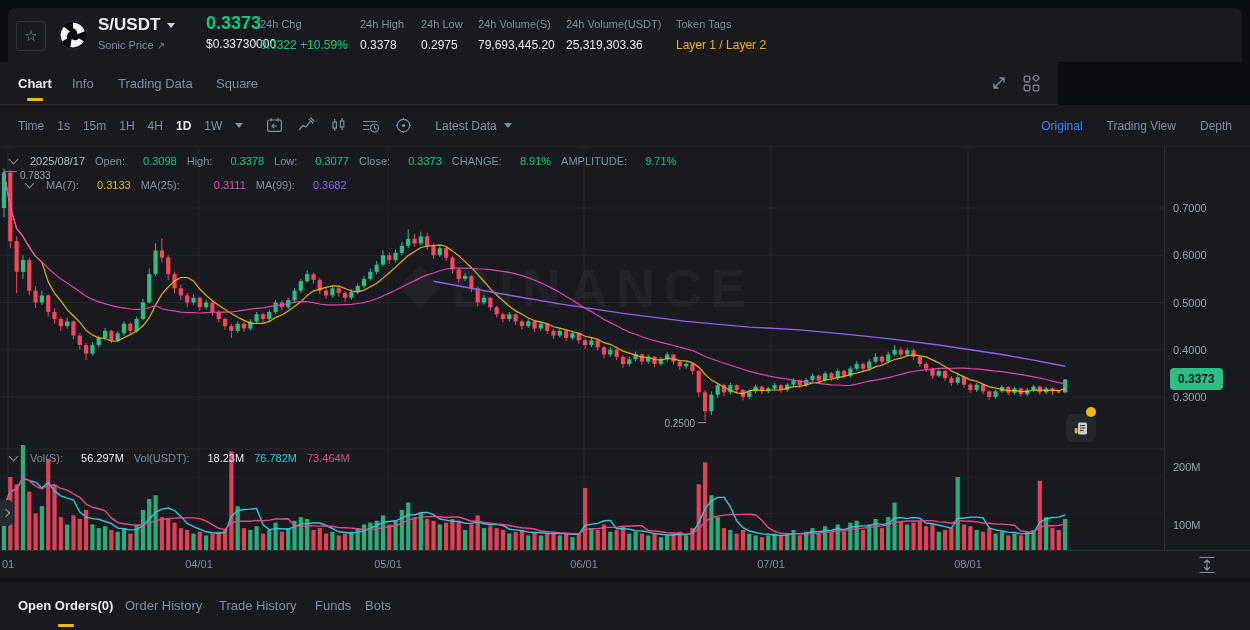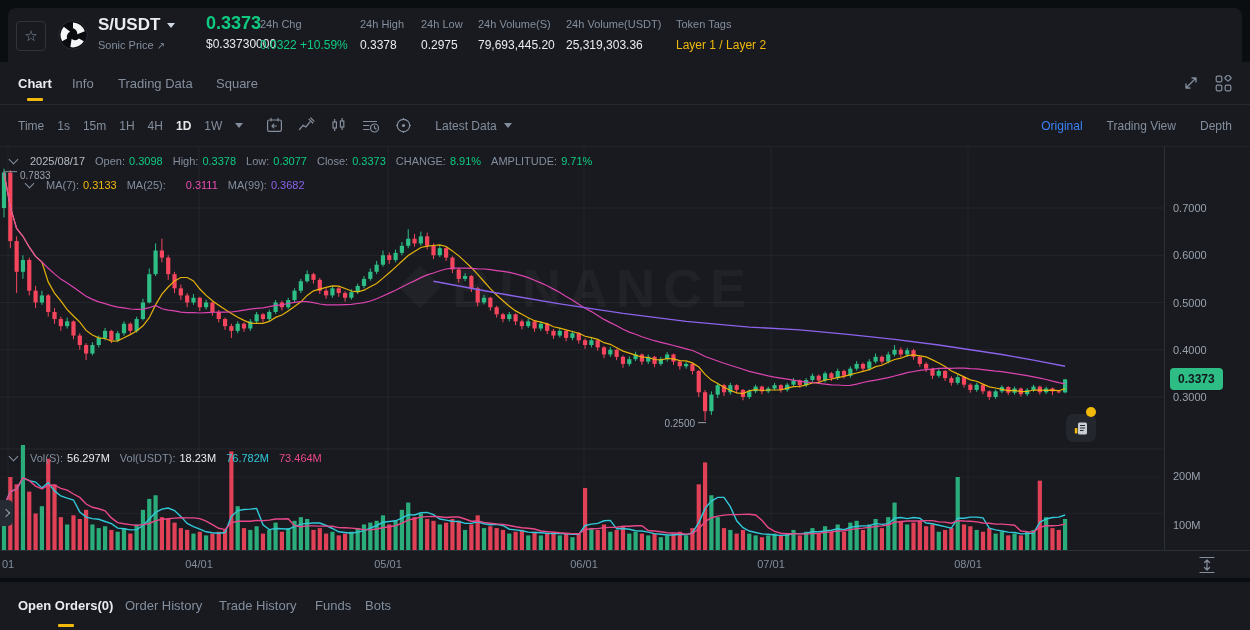--- a/index.html
+++ b/index.html
@@ -22,21 +22,21 @@
   .last{font-size:18px;font-weight:bold;color:#0ecb81;line-height:18px;}
   .fiat{font-size:12px;color:#eaecef;margin-top:5px;}
   .stat{position:absolute;top:10px;}
   .stat .lb{font-size:11px;color:#848e9c;display:block;}
   .stat .vl{font-size:12px;color:#eaecef;display:block;margin-top:8px;}
   .stat .vl.up{color:#0ecb81;}
   .stat .vl.tag{color:#f0b90b;}
   .s0{left:252px}.s1{left:352px}.s2{left:413px}.s3{left:470px}.s4{left:558px}.s5{left:668px}
 
   
-  .tabs-row{position:absolute;left:0;top:62px;width:1250px;height:43px;background:#181a20;border-bottom:1px solid #24282f;box-sizing:border-box;}
+  .tabs-row{position:absolute;left:0;top:62px;width:1058px;height:43px;background:#181a20;border-bottom:1px solid #24282f;box-sizing:border-box;}
   .tab{position:absolute;top:0;height:42px;display:flex;align-items:center;font-size:13px;color:#848e9c;cursor:pointer;}
   .tab.active{color:#eaecef;font-weight:bold;}
   .tab.active::after{content:"";position:absolute;left:50%;transform:translateX(-50%);bottom:3px;width:16px;height:3px;background:#f0b90b;border-radius:1px;}
   .t0{left:18px}.t1{left:72px}.t2{left:118px}.t3{left:216px}
   .hdr-icons{position:absolute;right:18px;top:13px;display:flex;gap:16px;color:#848e9c;}
   .hdr-icons svg{cursor:pointer;}
 
   
   .toolbar{position:absolute;left:0;top:105px;width:1250px;height:42px;background:#181a20;border-bottom:1px solid #202329;box-sizing:border-box;display:flex;align-items:center;}
   .tb-left{display:flex;align-items:center;margin-left:18px;gap:13px;font-size:12px;color:#848e9c;}
@@ -55,21 +55,21 @@
   .v-sep{position:absolute;left:1164px;top:147px;width:1px;height:431px;background:#2b3139;}
   .price-axis{position:absolute;left:1165px;top:147px;width:85px;height:403px;background:#181a20;font-size:11px;color:#9aa2ad;}
   .ptick{position:absolute;left:8px;height:16px;line-height:16px;}
   .price-badge{position:absolute;left:5px;height:22px;line-height:22px;padding:0 8px;background:#2ebd85;color:#10181c;font-weight:bold;font-size:12px;border-radius:4px;}
   .time-axis{position:absolute;left:0;top:550px;width:1250px;height:28px;background:#181a20;border-top:1px solid #2b3139;box-sizing:border-box;font-size:11px;color:#848e9c;}
   .ttick{position:absolute;top:7px;transform:translateX(-50%);}
   .fit-icon{position:absolute;left:1196px;top:4px;color:#848e9c;cursor:pointer;}
 
   
   .legend{position:absolute;display:flex;align-items:center;gap:10px;font-size:11px;color:#848e9c;white-space:nowrap;}
-  .legend .pair{display:flex;gap:4px;align-items:center;}
+  .legend .pair{display:flex;gap:18px;align-items:center;}
   .legend .date{color:#b7bdc6;}
   .g{color:#0ecb81;}
   .w{color:#eaecef;}
   .c-ma7{color:#f0b90b;}
   .c-ma25{color:#e94eb2;margin-left:16px;}
   .c-ma99{color:#8b62e9;}
   .c-volf{color:#31c8d8;}
   .c-vols{color:#e8488a;}
   .chev{width:6px;height:6px;border-right:1.4px solid #848e9c;border-bottom:1.4px solid #848e9c;
         transform:rotate(45deg);display:inline-block;margin:-3px 3px 0 0;cursor:pointer;flex:none;}
@@ -814,21 +814,21 @@
     <span class="c-vols">73.464M</span>
   </div>
 
   <div class="v-sep"></div>
   <div class="price-axis" id="price-axis">
       <div class="ptick" style="top: 53px;">0.7000</div>
       <div class="ptick" style="top: 100.25px;">0.6000</div>
       <div class="ptick" style="top: 147.5px;">0.5000</div>
       <div class="ptick" style="top: 194.75px;">0.4000</div>
       <div class="ptick" style="top: 242px;">0.3000</div>
-      <div class="ptick" style="top: 321px;">200M</div>
+      <div class="ptick" style="top: 312px;">200M</div>
       <div class="ptick" style="top: 370px;">100M</div>
       <div class="price-badge" style="top: 221.376px;">0.3373</div>
     </div>
 
   <div class="time-axis" id="time-axis">
     <div id="time-ticks">
         <div class="ttick" style="left: 8px;">01</div>
         <div class="ttick" style="left: 199px;">04/01</div>
         <div class="ttick" style="left: 388px;">05/01</div>
         <div class="ttick" style="left: 584px;">06/01</div>

